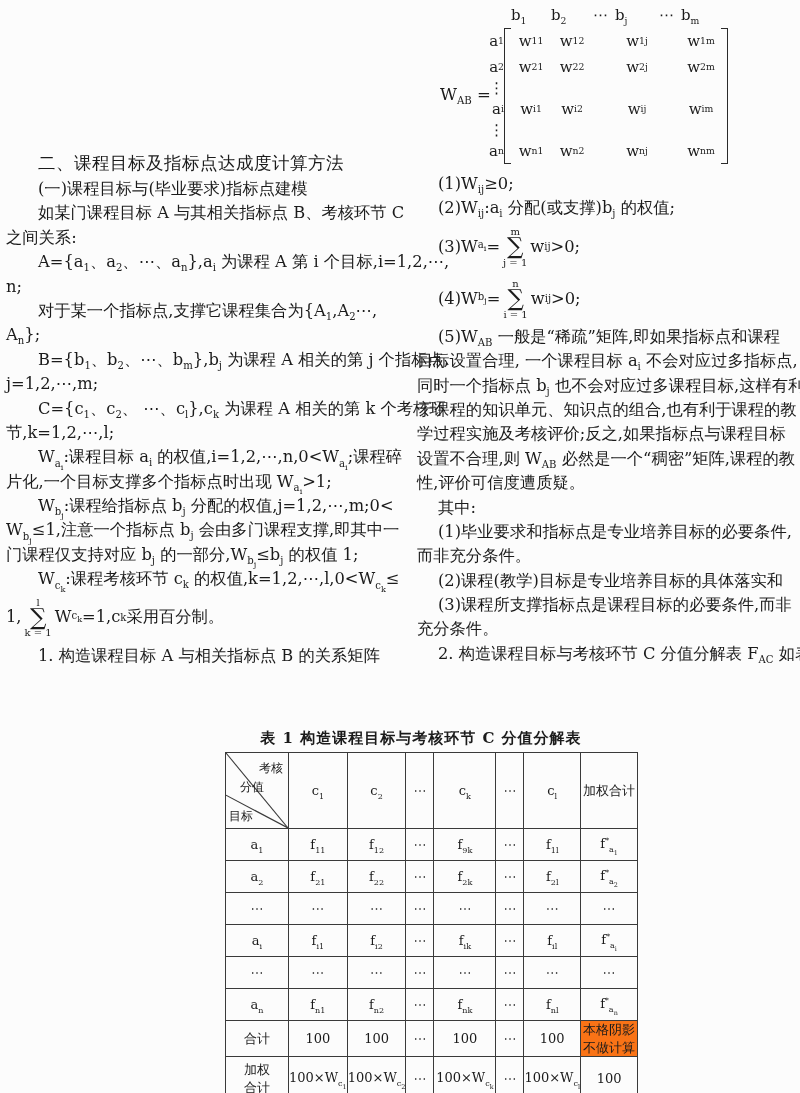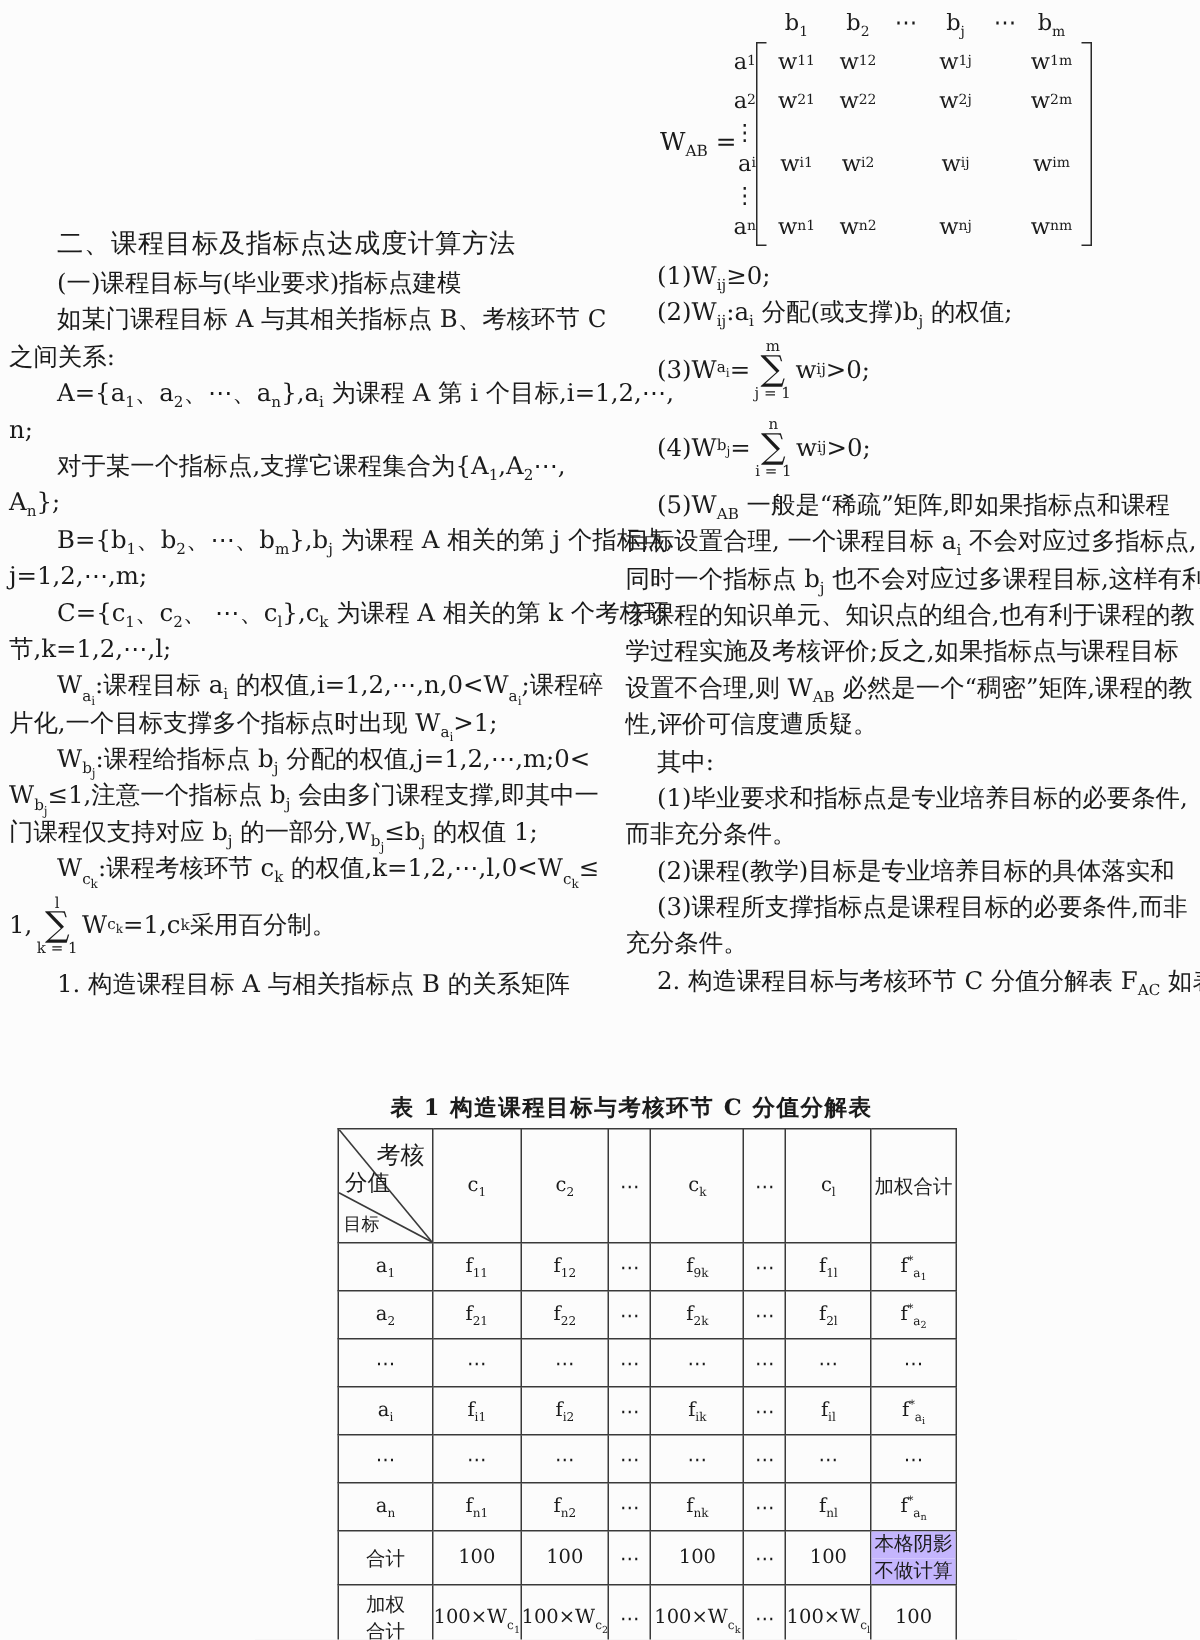--- a/index.html
+++ b/index.html
@@ -30,21 +30,21 @@
        vertical-align:middle;line-height:1;margin:0 3px;}
   .s-t{font-size:10px;line-height:1.1;}
   .s-s{font-size:23px;line-height:0.85;}
   .s-b{font-size:10px;line-height:1.1;}
   
   .matrix{position:absolute;left:440px;top:4px;font-size:15px;}
   .m-lhs{position:absolute;left:0;top:81px;font-size:16.5px;text-align:center;}
   .m-right{margin-left:46px;}
   .m-head{display:grid;grid-template-columns:40px 42px 22px 44px 22px 40px;
           margin-left:25px;height:24px;}
-  .m-head span{text-align:center;line-height:22px;}
+  .m-head span{line-height:22px;}
   .m-row{display:flex;align-items:stretch;}
   .m-labels{display:grid;grid-template-rows:26px 26px 16px 26px 16px 26px;width:18px;}
   .m-labels span{text-align:right;display:flex;align-items:center;justify-content:flex-end;}
   .bracket{width:6px;}
   .bl{border:1.6px solid #2a2a2a;border-right:none;}
   .br{border:1.6px solid #2a2a2a;border-left:none;}
   .m-grid{display:grid;grid-template-columns:40px 42px 22px 44px 22px 40px;
           grid-template-rows:26px 26px 16px 26px 16px 26px;}
   .m-grid span{display:flex;align-items:center;justify-content:center;}
   
@@ -56,24 +56,24 @@
     position:absolute;left:225px;top:752px;border-collapse:collapse;
     table-layout:fixed;font-size:13px;
   }
   table.score td{
     border:1px solid #3a3a3a;text-align:center;vertical-align:middle;
     padding:0;white-space:pre-line;
   }
   table.score{border:1.5px solid #3a3a3a;}
   td.corner{position:relative;padding:0;}
   .corner svg{position:absolute;left:0;top:0;width:100%;height:100%;}
-  .corner .c-top{position:absolute;right:5px;top:7px;font-size:16px;}
-  .corner .c-mid{position:absolute;left:4px;top:26px;font-size:15px;}
+  .corner .c-top{position:absolute;right:5px;top:7px;font-size:12px;}
+  .corner .c-mid{position:absolute;left:14px;top:26px;font-size:12px;}
   .corner .c-bot{position:absolute;left:3px;bottom:3px;font-size:12px;}
-  .shade{background:#c4b5fd;padding:0 2px;display:inline-block;line-height:1.35;}
+  .shade{background:#f97316;padding:0 2px;display:inline-block;line-height:1.35;}
 </style>
 </head>
 <body>
 
 <div class="page">
 
   <div class="matrix">
     <span class="m-lhs">W<sub>AB</sub> =</span>
     <div class="m-right">
       <div class="m-head" id="m-head">

